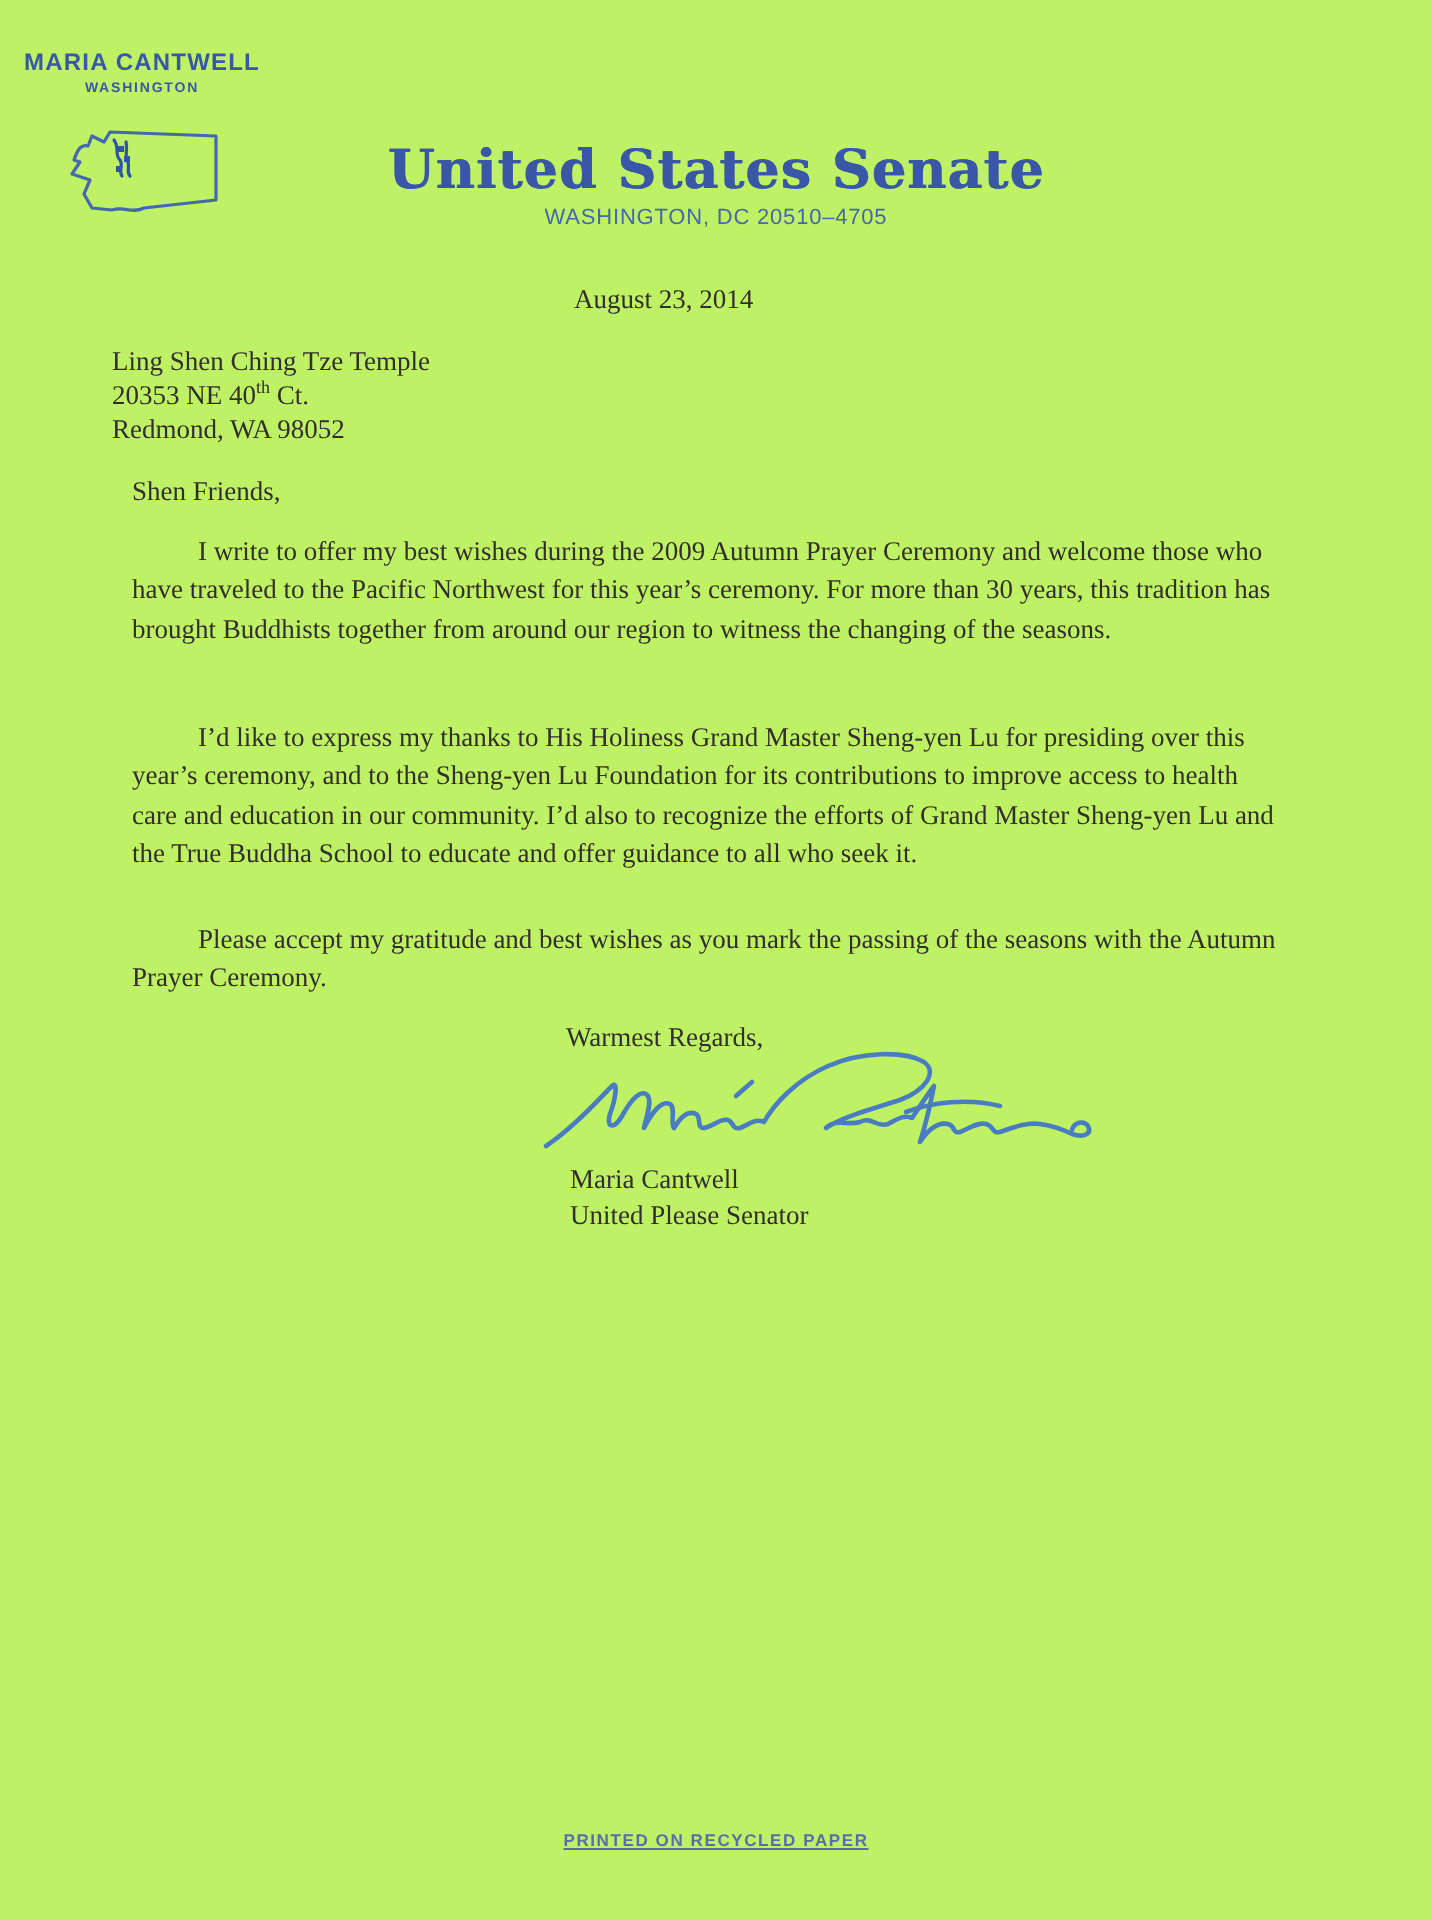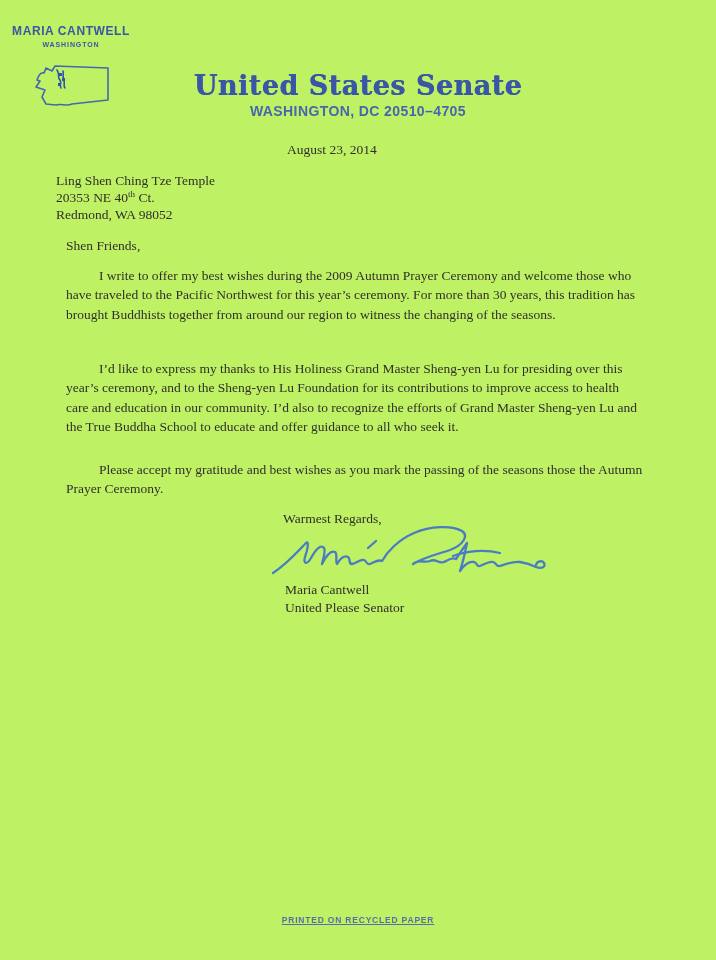--- a/index.html
+++ b/index.html
@@ -29,21 +29,21 @@
   .lh-org{
     font-family:"DejaVu Serif", serif;
     font-size:27px;font-weight:bold;
     color:#3a57a7;
     letter-spacing:0.5px;
     text-shadow:0.4px 0 0 #3a57a7;
     line-height:1.0;
   }
   .lh-addr{
     font-family:"Liberation Sans", sans-serif;
-    font-size:14px;font-weight:bold;
+    font-size:11px;font-weight:normal;
     color:#4667ad;
     letter-spacing:0.4px;
     margin-top:4px;
   }
   
   .date{position:absolute;top:142px;left:287px;font-size:13.5px;}
   .recipient{position:absolute;top:172px;left:56px;font-size:13.5px;line-height:17.2px;}
   sup{font-size:9px;vertical-align:super;line-height:0;}
   .salutation{position:absolute;top:238px;left:66px;font-size:13.5px;}
   .para{
@@ -91,21 +91,21 @@
   <div class="recipient">
     <div>Ling Shen Ching Tze Temple</div>
     <div><span>20353 NE 40</span><sup>th</sup><span> Ct.</span></div>
     <div>Redmond, WA 98052</div>
   </div>
 
   <div class="salutation">Shen Friends,</div>
 
   <div class="para p1">I write to offer my best wishes during the 2009 Autumn Prayer Ceremony and welcome those who have traveled to the Pacific Northwest for this year’s ceremony. For more than 30 years, this tradition has brought Buddhists together from around our region to witness the changing of the seasons.</div>
   <div class="para p2">I’d like to express my thanks to His Holiness Grand Master Sheng-yen Lu for presiding over this year’s ceremony, and to the Sheng-yen Lu Foundation for its contributions to improve access to health care and education in our community. I’d also to recognize the efforts of Grand Master Sheng-yen Lu and the True Buddha School to educate and offer guidance to all who seek it.</div>
-  <div class="para p3">Please accept my gratitude and best wishes as you mark the passing of the seasons those the Autumn Prayer Ceremony.</div>
+  <div class="para p3">Please accept my gratitude and best wishes as you mark the passing of the seasons with the Autumn Prayer Ceremony.</div>
 
   <div class="closing">Warmest Regards,</div>
 
   <div class="signature">
     <svg width="290" height="60" viewBox="0 0 290 60" fill="none" stroke="#4a7cc2" stroke-width="2.3" stroke-linecap="round" stroke-linejoin="round">
       <path d="M3,50 C18,40 30,26 36,20 C39,17 38,26 35,34 C33,41 37,42 41,35 C46,26 51,21 54,25 C56,28 53,36 52,41 C56,33 61,27 65,29 C68,31 65,39 67,41 C70,36 74,32 78,34 C81,36 78,41 82,41 C87,40 90,36 94,37 C97,38 96,42 100,41 C105,39 108,36 112,38 C117,29 128,17 144,10 C160,3 182,2 192,8 C199,13 193,22 180,27 C168,31 152,35 143,41 C148,36 154,40 160,38 C166,35 168,41 174,39 C178,37 182,34 186,36 C190,30 194,24 197,20 C195,30 192,42 190,48 C194,42 199,38 204,39 C208,40 206,44 210,43 C215,41 219,38 223,39 C227,40 226,44 230,43 C236,41 243,38 250,39 C257,40 262,42 266,44 C272,46 276,44 274,40 C272,37 267,38 266,42"></path>
       <path d="M98,25 L106,18"></path>
       <path d="M183,33 C196,28 214,26 230,30"></path>
     </svg>
   </div>

